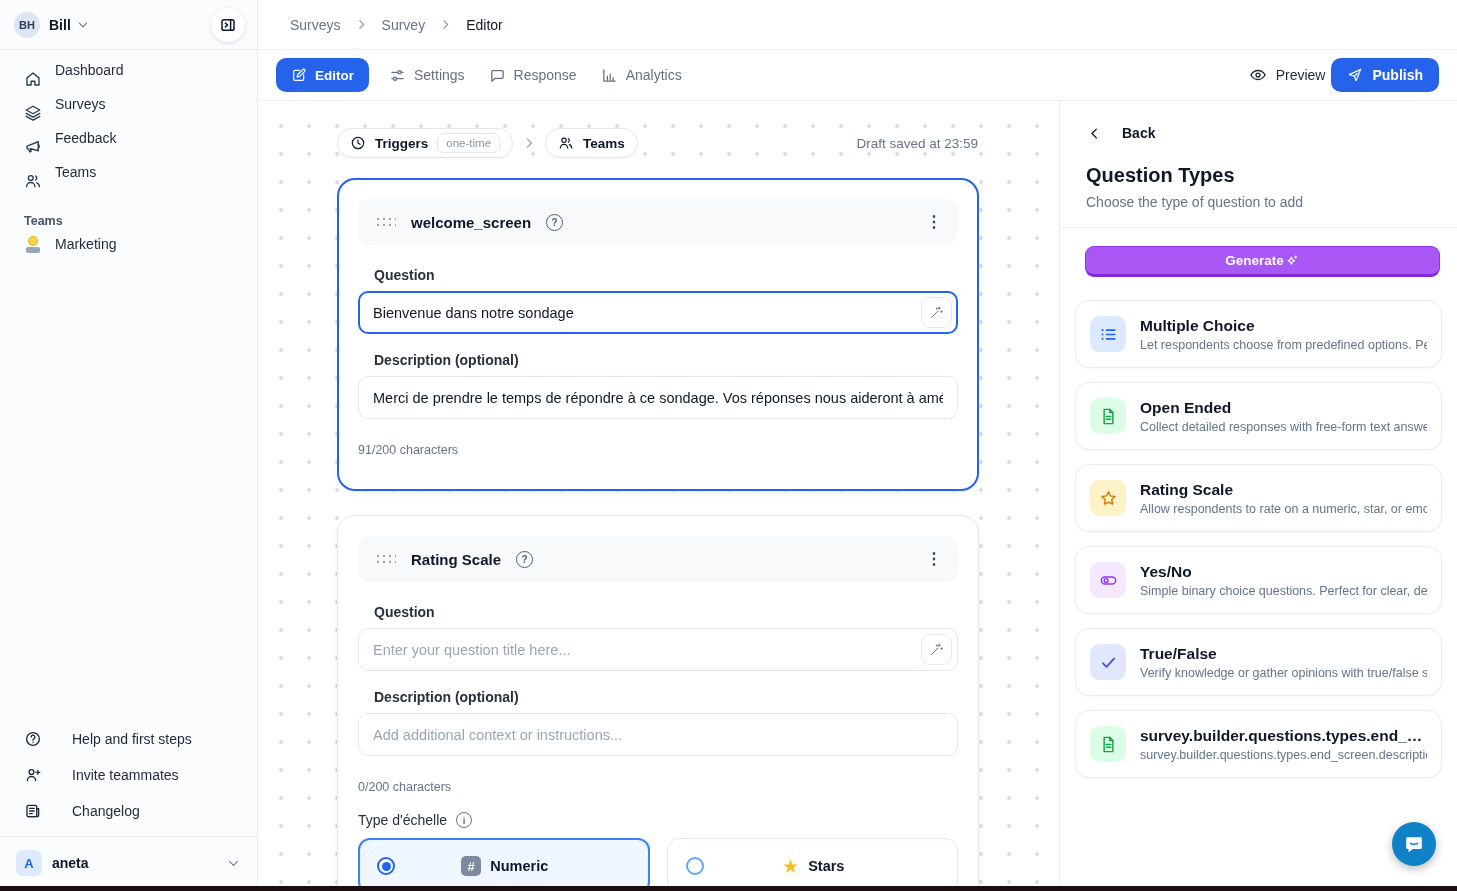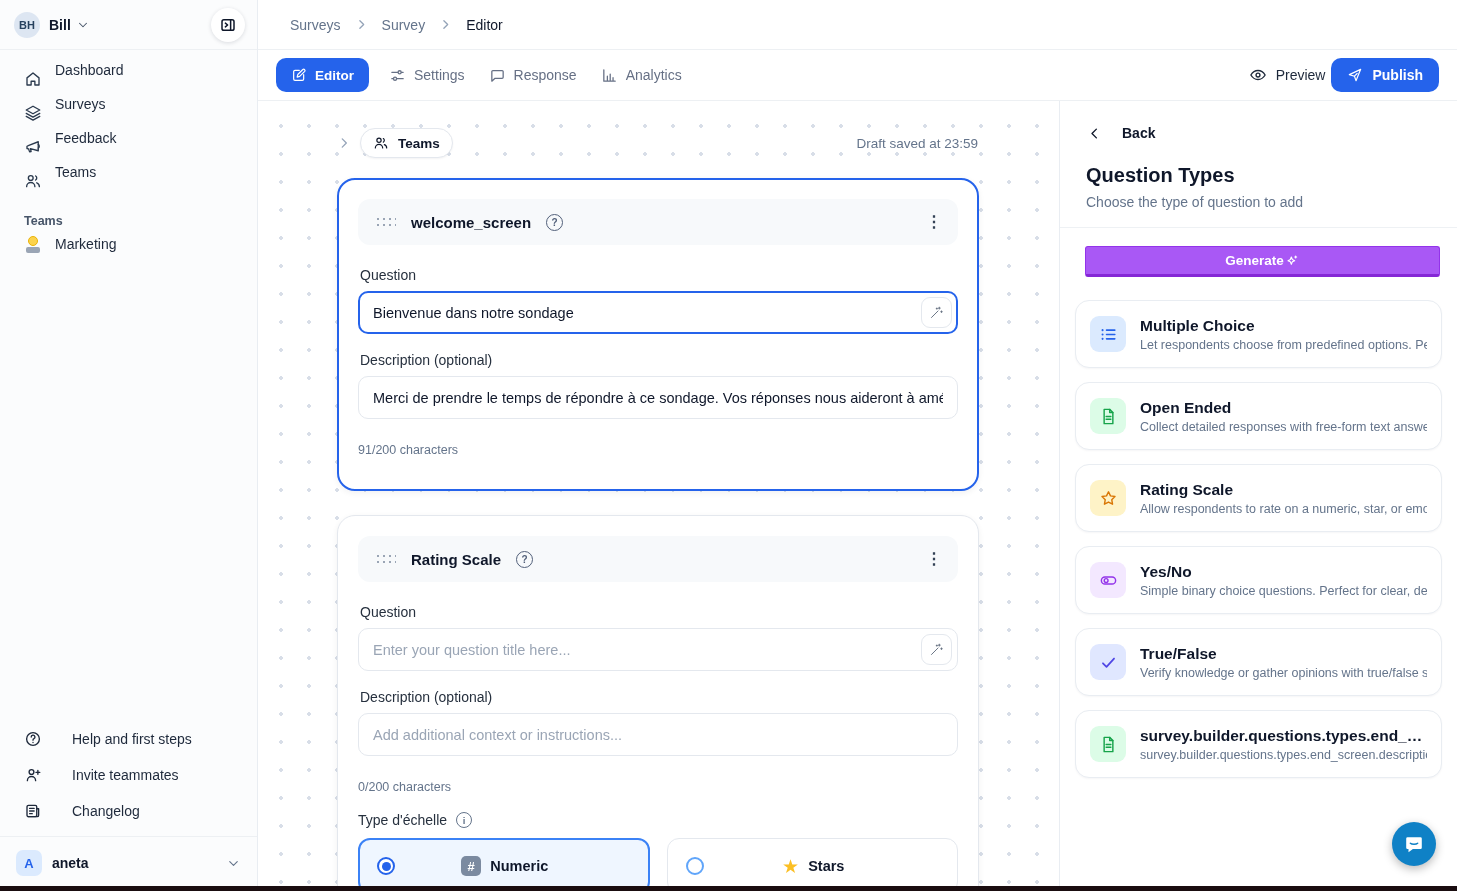--- a/index.html
+++ b/index.html
@@ -54,21 +54,21 @@
 
   .card{position:absolute;left:79px;width:642px;background:#fff;border-radius:18px;border:1px solid #e4e8ee;box-shadow:0 2px 6px rgba(15,23,42,.06);padding:20px}
   .card.selected{border:2px solid #2563eb;padding:19px}
   .card1{top:77px;height:313px}
   .card2{top:414px;height:560px}
   .card-header{height:46px;background:#f7f9fb;border-radius:12px;display:flex;align-items:center;padding:0 16px;gap:15px}
   .drag{width:22px;height:16px;background-image:radial-gradient(circle,#9aa5b5 1.5px,transparent 1.5px);background-size:6px 6px;background-position:1px 2px;cursor:grab}
   .card-title{font-size:15px;font-weight:600;color:#0f172a}
   .help-circle{width:17px;height:17px;border:1.6px solid #52607a;border-radius:50%;display:grid;place-items:center;font-size:10px;font-weight:700;color:#52607a;cursor:pointer}
   .kebab{margin-left:auto;font-size:16px;color:#334155;font-weight:700;cursor:pointer;line-height:1}
-  .field-label{margin:0 2px 8px;font-size:14px;color:#26303e;font-weight:400}
+  .field-label{margin:0 16px 8px;font-size:14px;color:#26303e;font-weight:700}
   .mt22{margin-top:22px}.mt18{margin-top:18px}
   .input-wrap{position:relative}
   .text-input{width:100%;height:43px;border:1px solid #e4e8ee;border-radius:10px;padding:0 52px 0 14px;font-size:14.5px;color:#0f172a;background:#fff;font-family:inherit;outline:none}
   .text-input.focused{border:2px solid #2563eb;padding-left:13px}
   .text-input::placeholder{color:#9aa5b5}
   .wand-btn{position:absolute;right:6px;top:6px;width:31px;height:31px;border:1px solid #e4e8ee;border-radius:9px;background:#fff;display:grid;place-items:center;color:#6b7686;cursor:pointer}
   .char-count{margin-top:24px;font-size:12.5px;color:#64748b}
   .scale-label-row{display:flex;align-items:flex-end;gap:9px;margin-top:18px}
   .scale-label{font-size:14px;color:#26303e;font-weight:500}
   .info-circle{width:16px;height:16px;border:1.4px solid #64748b;border-radius:50%;display:grid;place-items:center;font-size:9.5px;font-weight:700;color:#64748b;font-style:normal}
@@ -87,21 +87,21 @@
   .opt-label{font-size:14.5px;font-weight:600;color:#0f172a}
 
   
   .panel{position:absolute;left:1059px;top:101px;right:0;bottom:0;background:#fff;border-left:1px solid #e9edf2;overflow:hidden}
   .back-row{position:absolute;top:24px;left:27px;display:flex;gap:20px;align-items:center;font-size:14px;font-weight:600;color:#0f172a;cursor:pointer}
   .panel-title{position:absolute;top:63px;left:26px;font-size:20px;font-weight:700;color:#0f172a}
   .panel-sub{position:absolute;top:93px;left:26px;font-size:14px;color:#64748b}
   .panel-divider{position:absolute;top:126px;left:0;right:0;border-top:1px solid #eef1f4}
   .panel-actions{position:absolute;top:145px;left:25px;right:17px;display:flex;gap:12px}
   .btn-outline{flex:1.11;height:31px;border:1px solid #e4e8ee;border-radius:9px;background:#fff;display:flex;align-items:center;justify-content:center;gap:9px;font-size:13px;font-weight:600;color:#0f172a;cursor:pointer}
-  .btn-generate{flex:1;height:31px;border-radius:3px;background:#a958f5;border:1px solid #9333ea;border-bottom:3px solid #8527d6;display:flex;align-items:center;justify-content:center;gap:0;color:#fff;font-size:13.5px;font-weight:600;cursor:pointer}
+  .btn-generate{flex:1;height:31px;border-radius:9px;background:#a958f5;border:1px solid #9333ea;border-bottom:3px solid #8527d6;display:flex;align-items:center;justify-content:center;gap:0;color:#fff;font-size:13.5px;font-weight:600;cursor:pointer}
   .types{position:absolute;top:199px;left:15px;right:15px;height:478px}
   .type-card{position:absolute;left:0;right:0;height:68px;background:#fff;border:1px solid #e9edf2;border-radius:14px;box-shadow:0 1px 2px rgba(15,23,42,.04);display:flex;align-items:center;gap:14px;padding:0 14px;cursor:pointer}
   .type-icon{width:36px;height:36px;border-radius:9px;display:grid;place-items:center;flex:none}
   .ic-blue{background:#dbeafe;color:#2563eb}
   .ic-green{background:#dcfce7;color:#16a34a}
   .ic-amber{background:#fef3c7;color:#d97706}
   .ic-purple{background:#f3e8ff;color:#9333ea}
   .ic-indigo{background:#e0e7ff;color:#4f46e5}
   .type-text{min-width:0}
   .type-title{font-size:15.5px;font-weight:700;color:#0f172a;white-space:nowrap;overflow:hidden;text-overflow:ellipsis}
@@ -302,20 +302,30 @@
             </svg>
         </span>
         <span>Publish</span>
       </button>
     </div>
   </div>
 
   <main class="canvas">
 
     <div class="chips-row">
+      <div class="chip">
+        <span>
+          <svg class="icn" width="16" height="16" viewBox="0 0 24 24">
+              <circle cx="12" cy="12" r="8.5"></circle>
+              <path d="M12 7.5V12l3 2"></path>
+            </svg>
+        </span>
+        <span>Triggers</span>
+        <span class="chip-badge">one-time</span>
+      </div>
       <span class="chip-sep">
         <svg class="icn" width="14" height="14" viewBox="0 0 24 24" style="stroke-width:2.2">
             <path d="m9 5 7 7-7 7"></path>
           </svg>
       </span>
       <div class="chip">
         <span>
           <svg class="icn" width="16" height="16" viewBox="0 0 24 24">
               <circle cx="9" cy="8" r="3.2"></circle>
               <path d="M3.5 19.5c0-3 2.5-5.5 5.5-5.5s5.5 2.5 5.5 5.5"></path>

